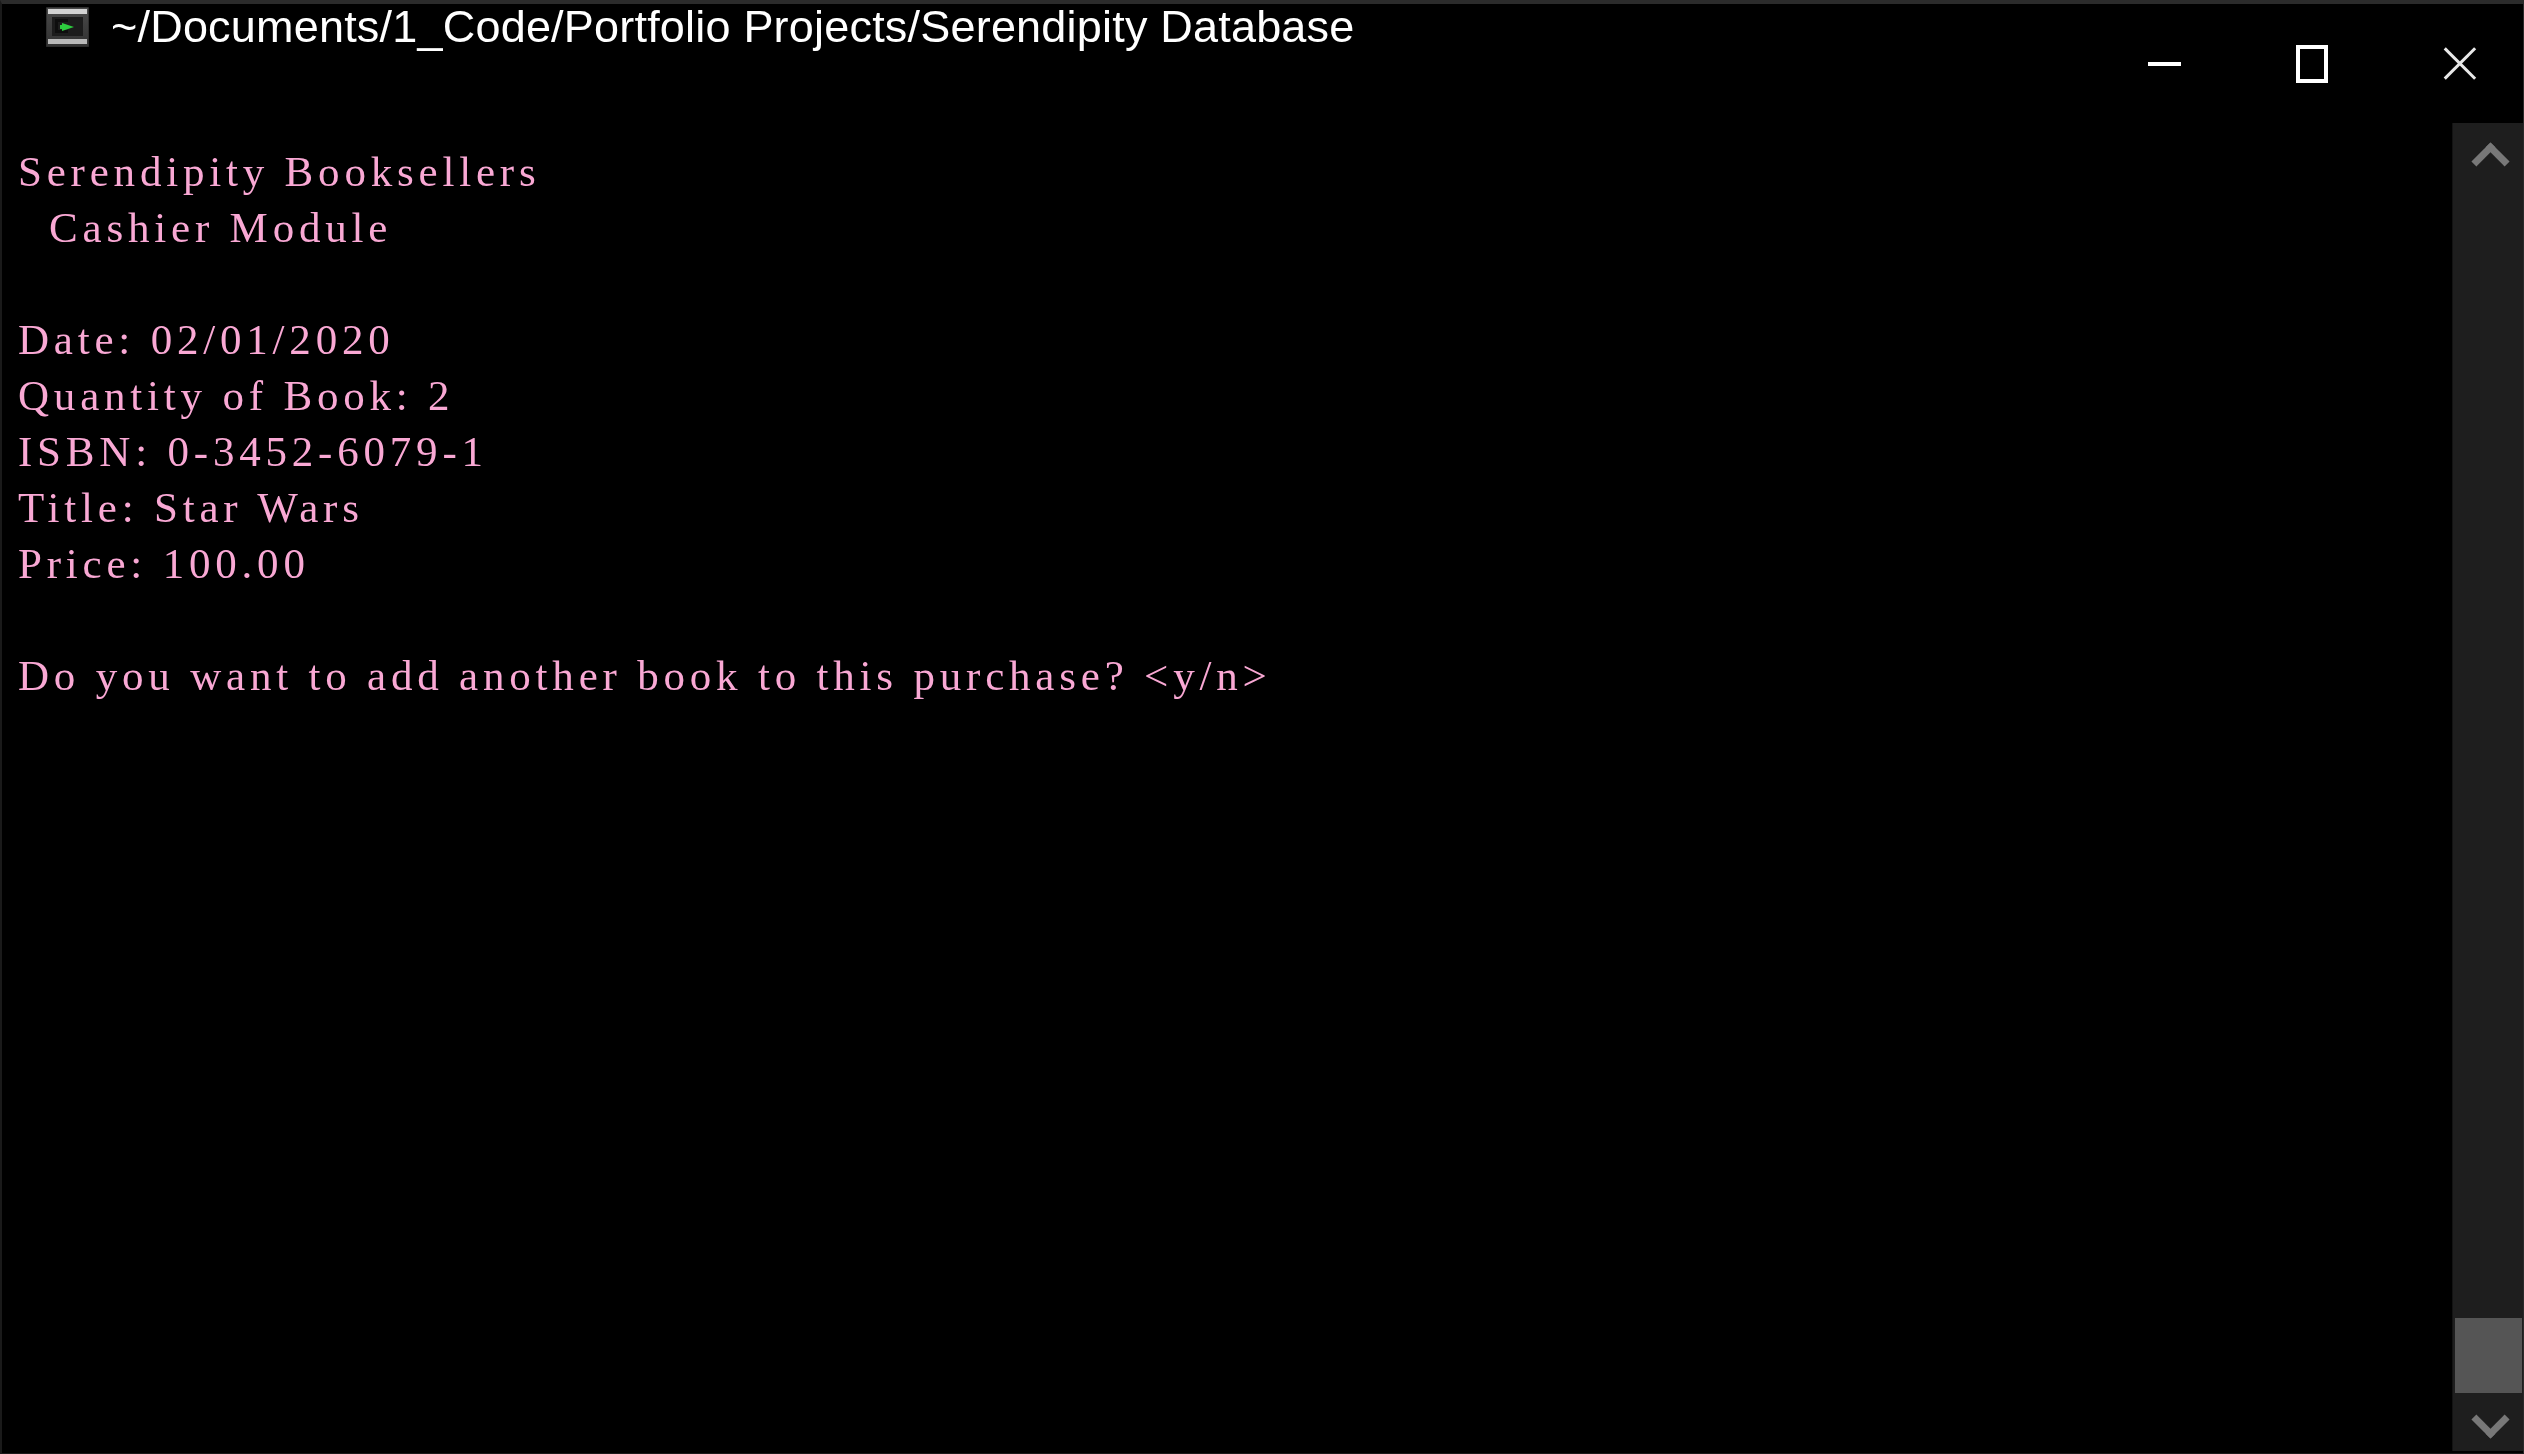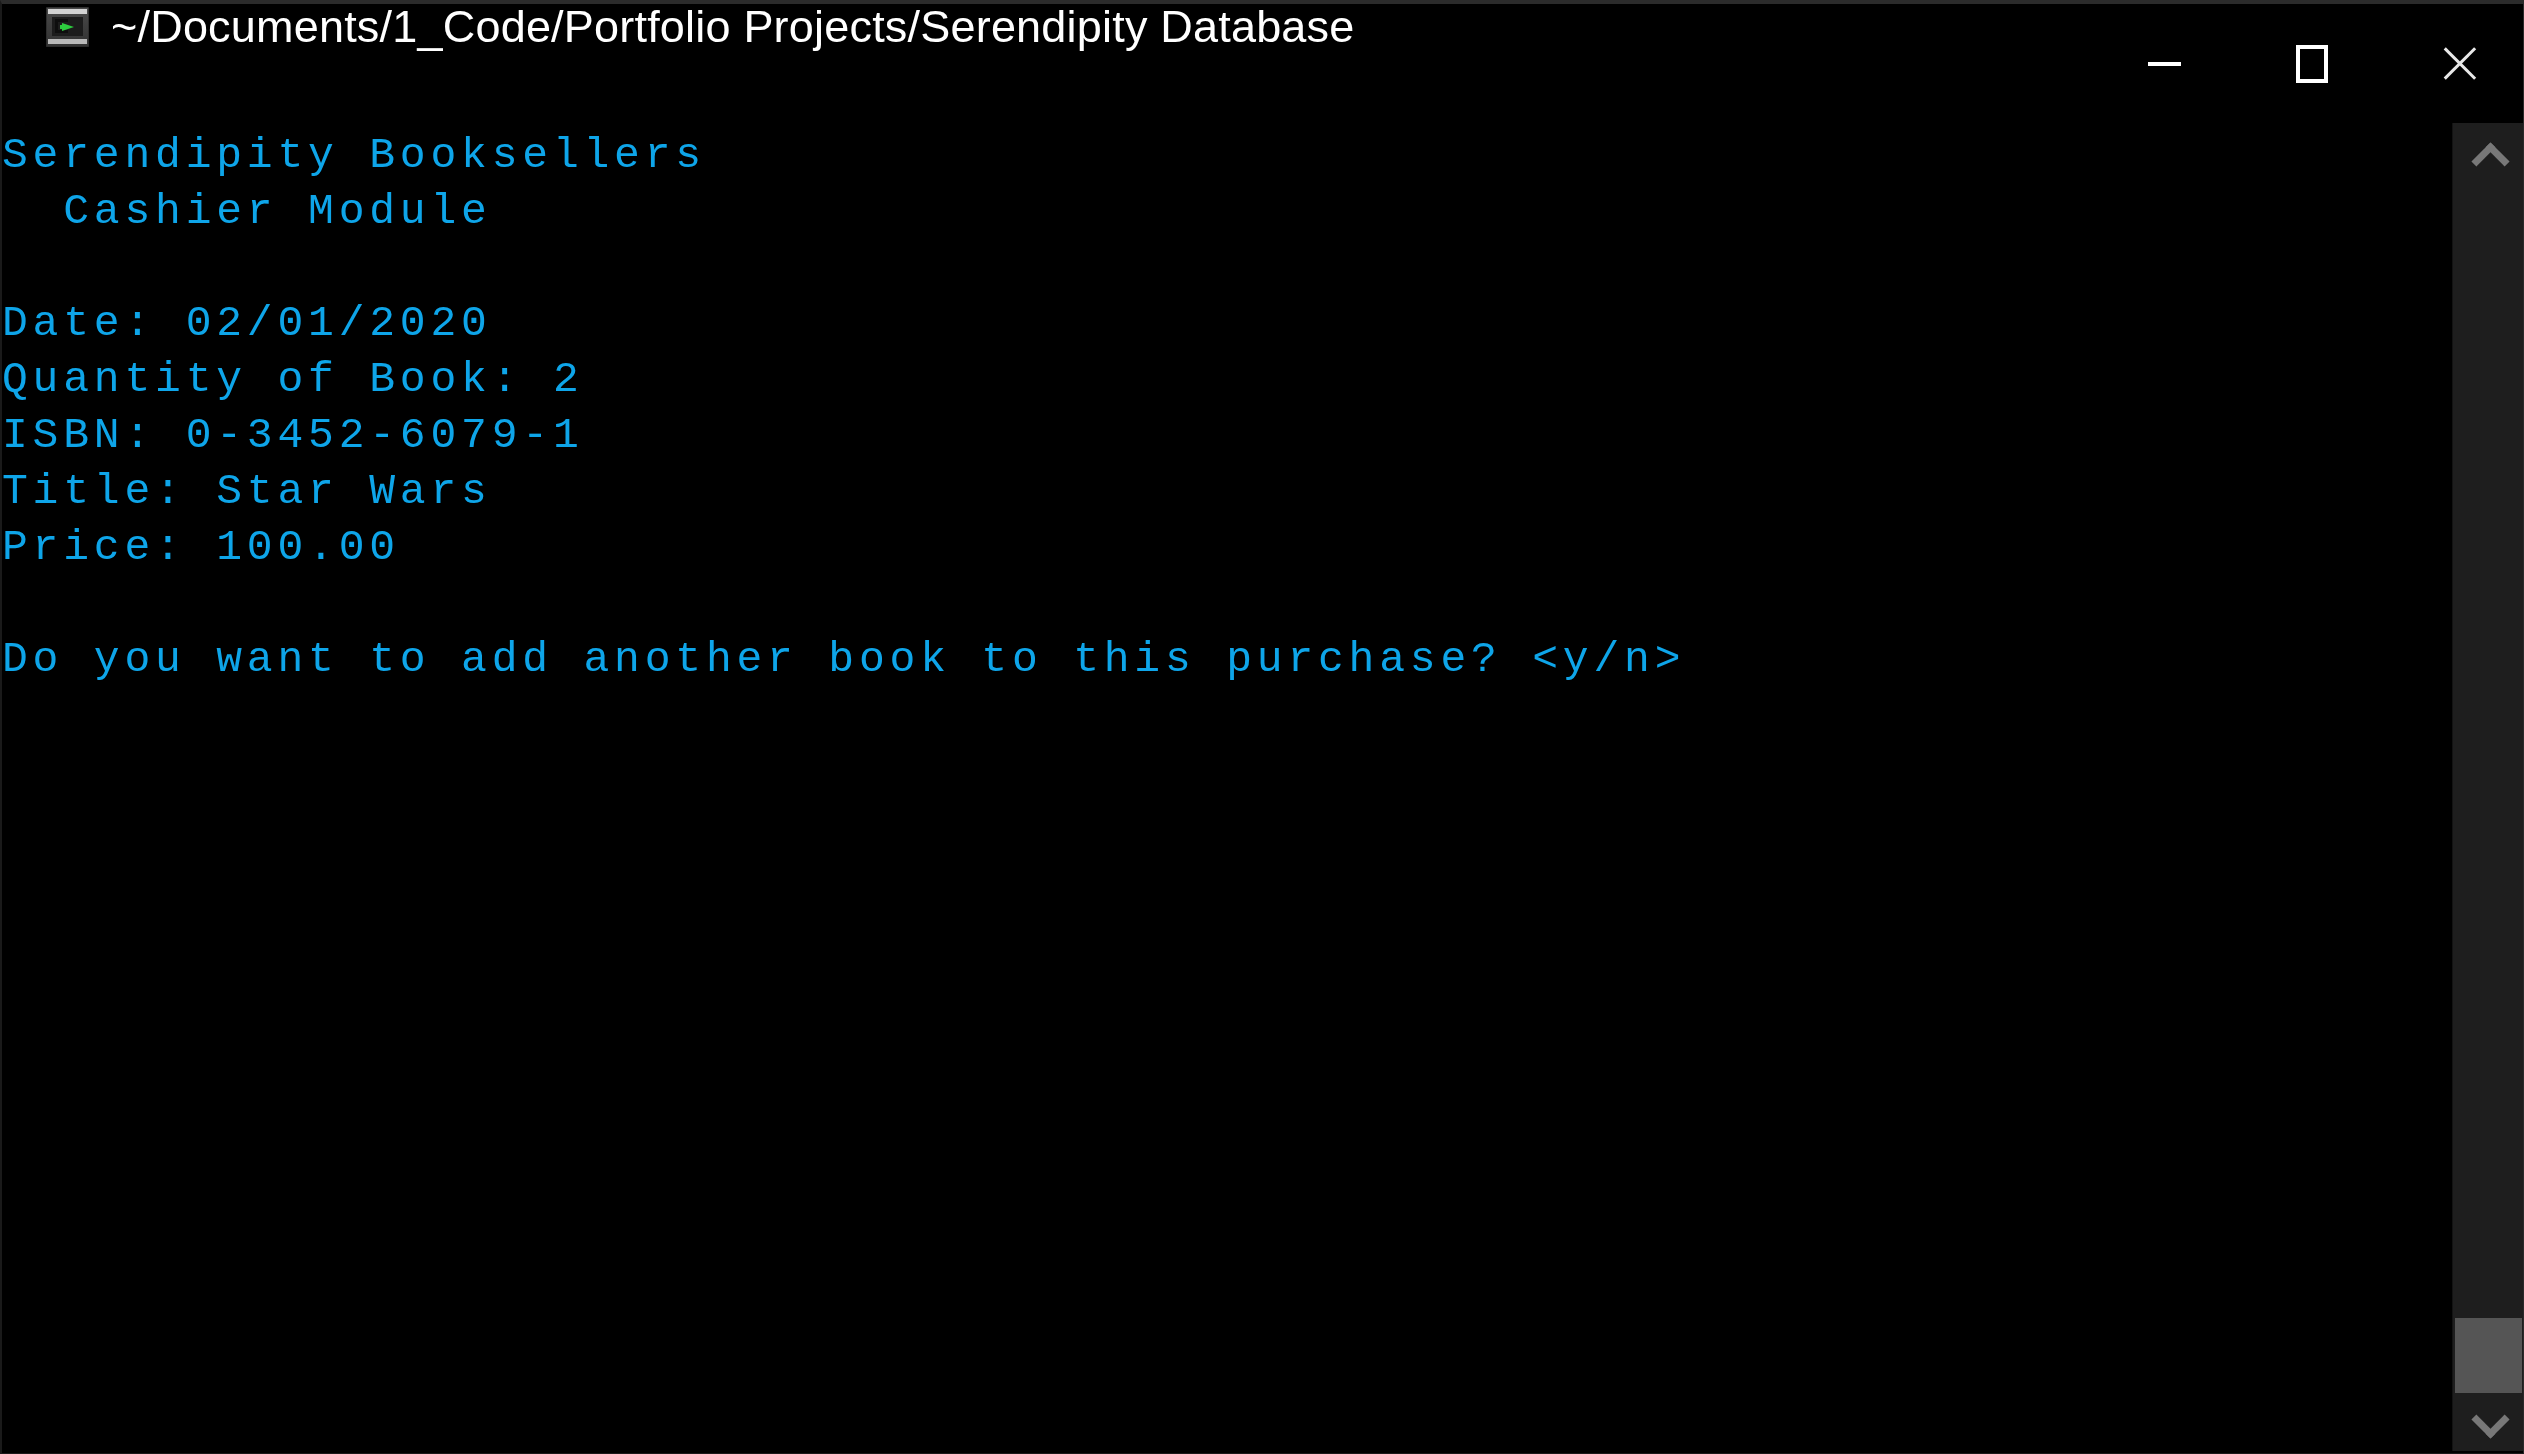--- a/index.html
+++ b/index.html
@@ -167,24 +167,24 @@
     position: absolute;
     top: 119px;
     left: 0;
     width: 2449px;
     height: 1328px;
     background: #000000;
     overflow: hidden;
   }
 
   #console-text {
-    margin: 0;
+    margin: 16px;
     padding: 4.8px 0 0 0;
-    color: #0ea5e9;
-    font-family: Liberation Mono, monospace;
+    color: #f9a8d4;
+    font-family: Liberation Serif, serif;
     font-size: 43px;
     line-height: 56px;
     letter-spacing: 4.8px;
     white-space: pre;
   }
 
   
   #scrollbar {
     position: absolute;
     top: 119px;

